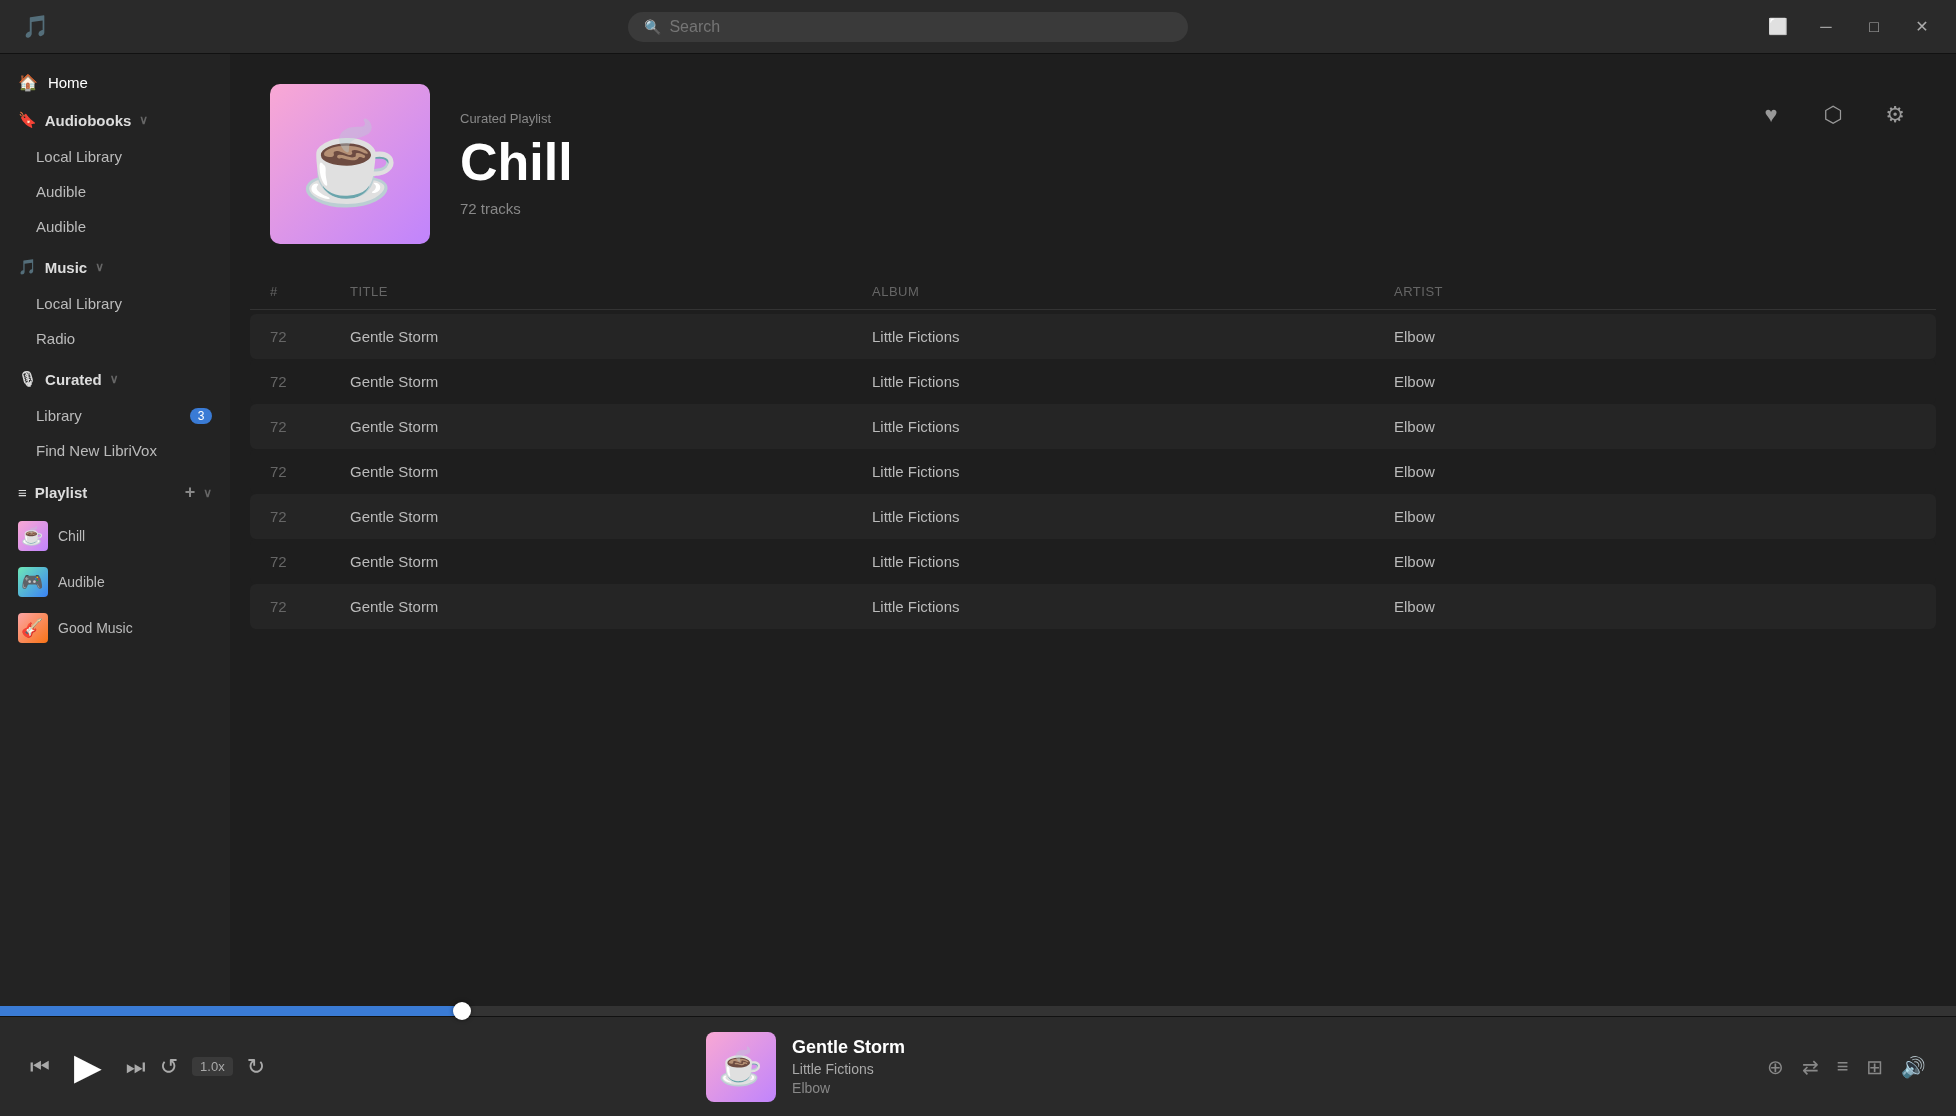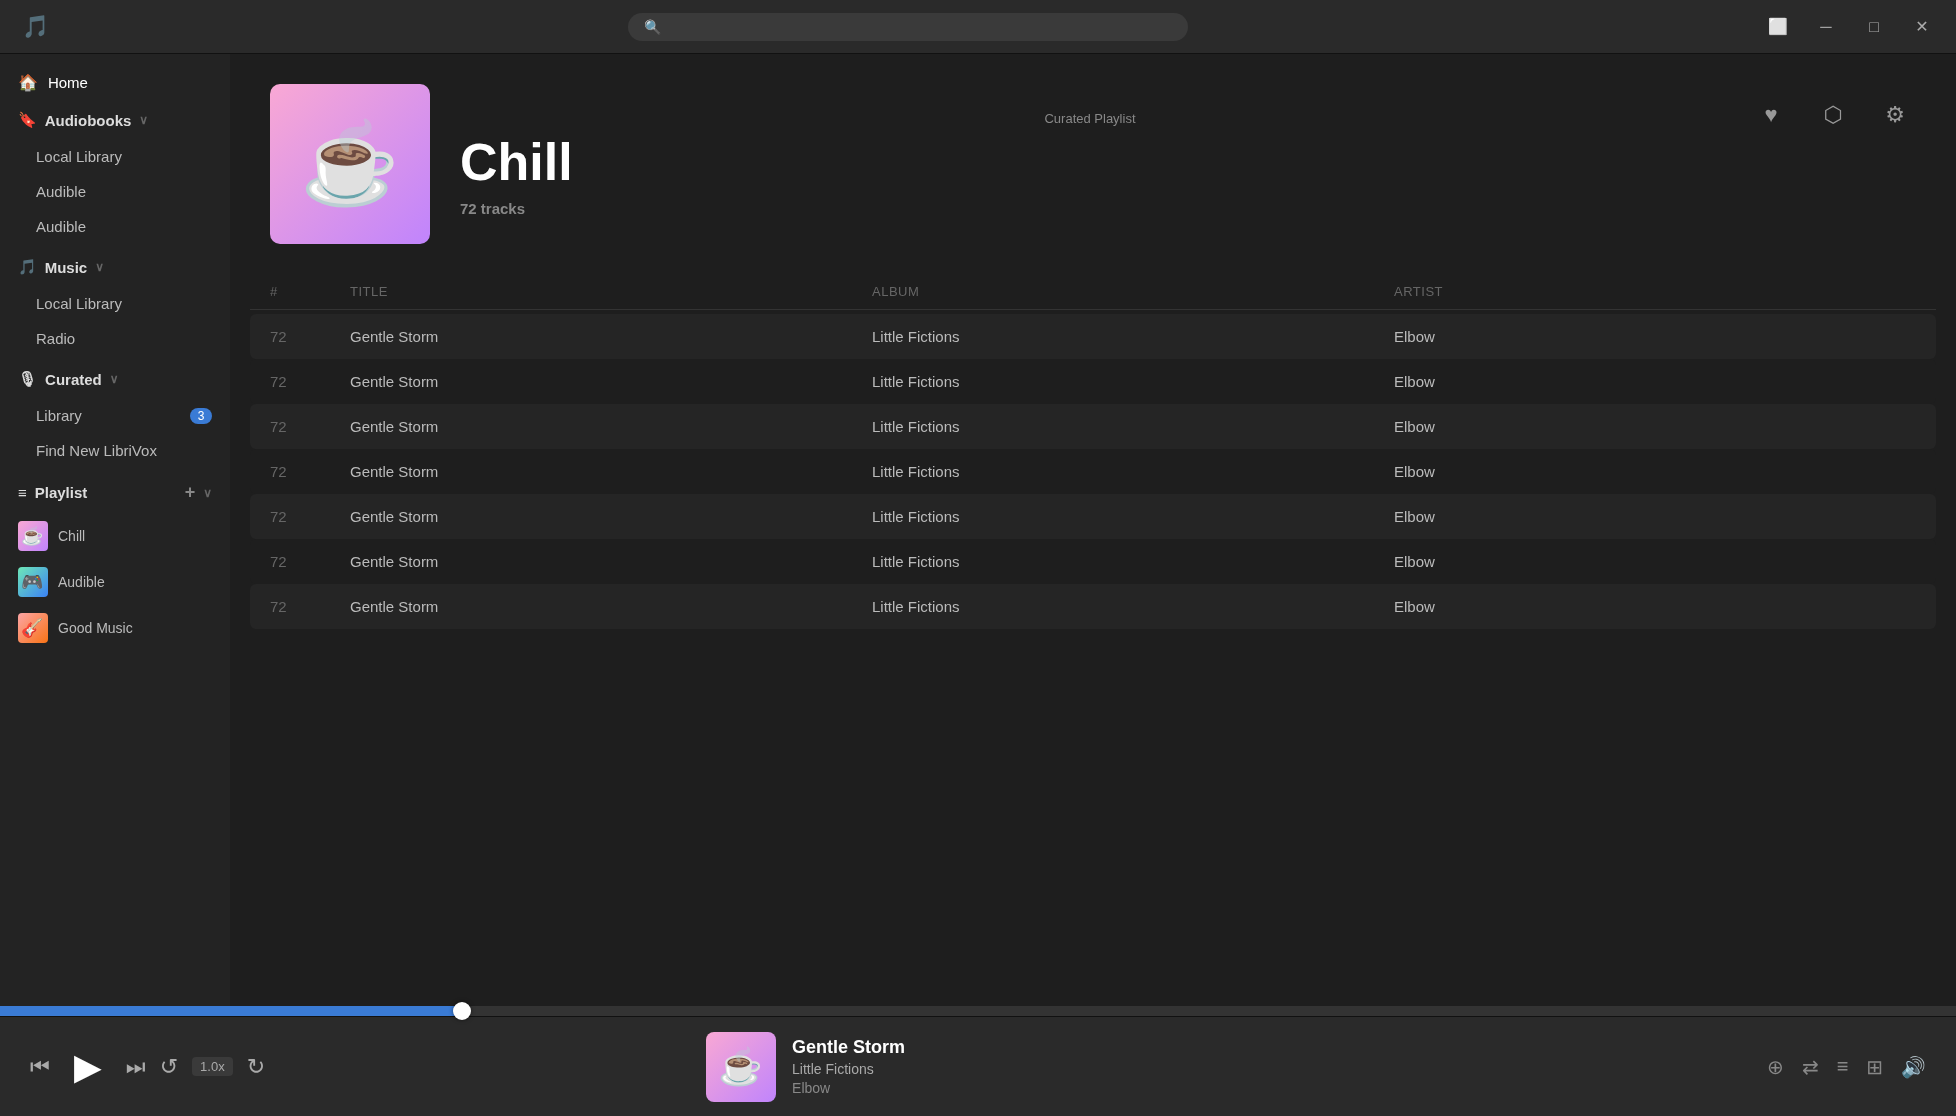--- a/index.html
+++ b/index.html
@@ -191,32 +191,30 @@
       flex-shrink: 0;
       overflow: hidden;
     }
     .playlist-info {
       flex: 1;
     }
     .playlist-type {
       font-size: 13px;
       color: #888;
       margin-bottom: 6px;
-      text-align: center;
     }
     .playlist-title {
       font-size: 52px;
       font-weight: 700;
       color: #fff;
       margin-bottom: 8px;
     }
     .playlist-tracks {
       font-size: 15px;
       color: #888;
-      font-weight: bold;
     }
     .playlist-actions {
       display: flex;
       align-items: center;
       gap: 20px;
       margin-left: auto;
       align-self: flex-start;
       padding-top: 10px;
     }
     .action-btn {
@@ -383,20 +381,21 @@
   </style>
 </head>
 <body>
 
 <div class="title-bar">
   <div class="title-bar-left">
     <div class="app-icon">🎵</div>
   </div>
   <div class="search-bar">
     <span class="search-icon-svg">🔍</span>
+    <input type="text" placeholder="Search" style="">
   </div>
   <div class="title-bar-right">
     <div class="window-btn">⬜</div>
     <div class="window-btn">─</div>
     <div class="window-btn">□</div>
     <div class="window-btn">✕</div>
   </div>
 </div>
 
 <div class="main-layout">

